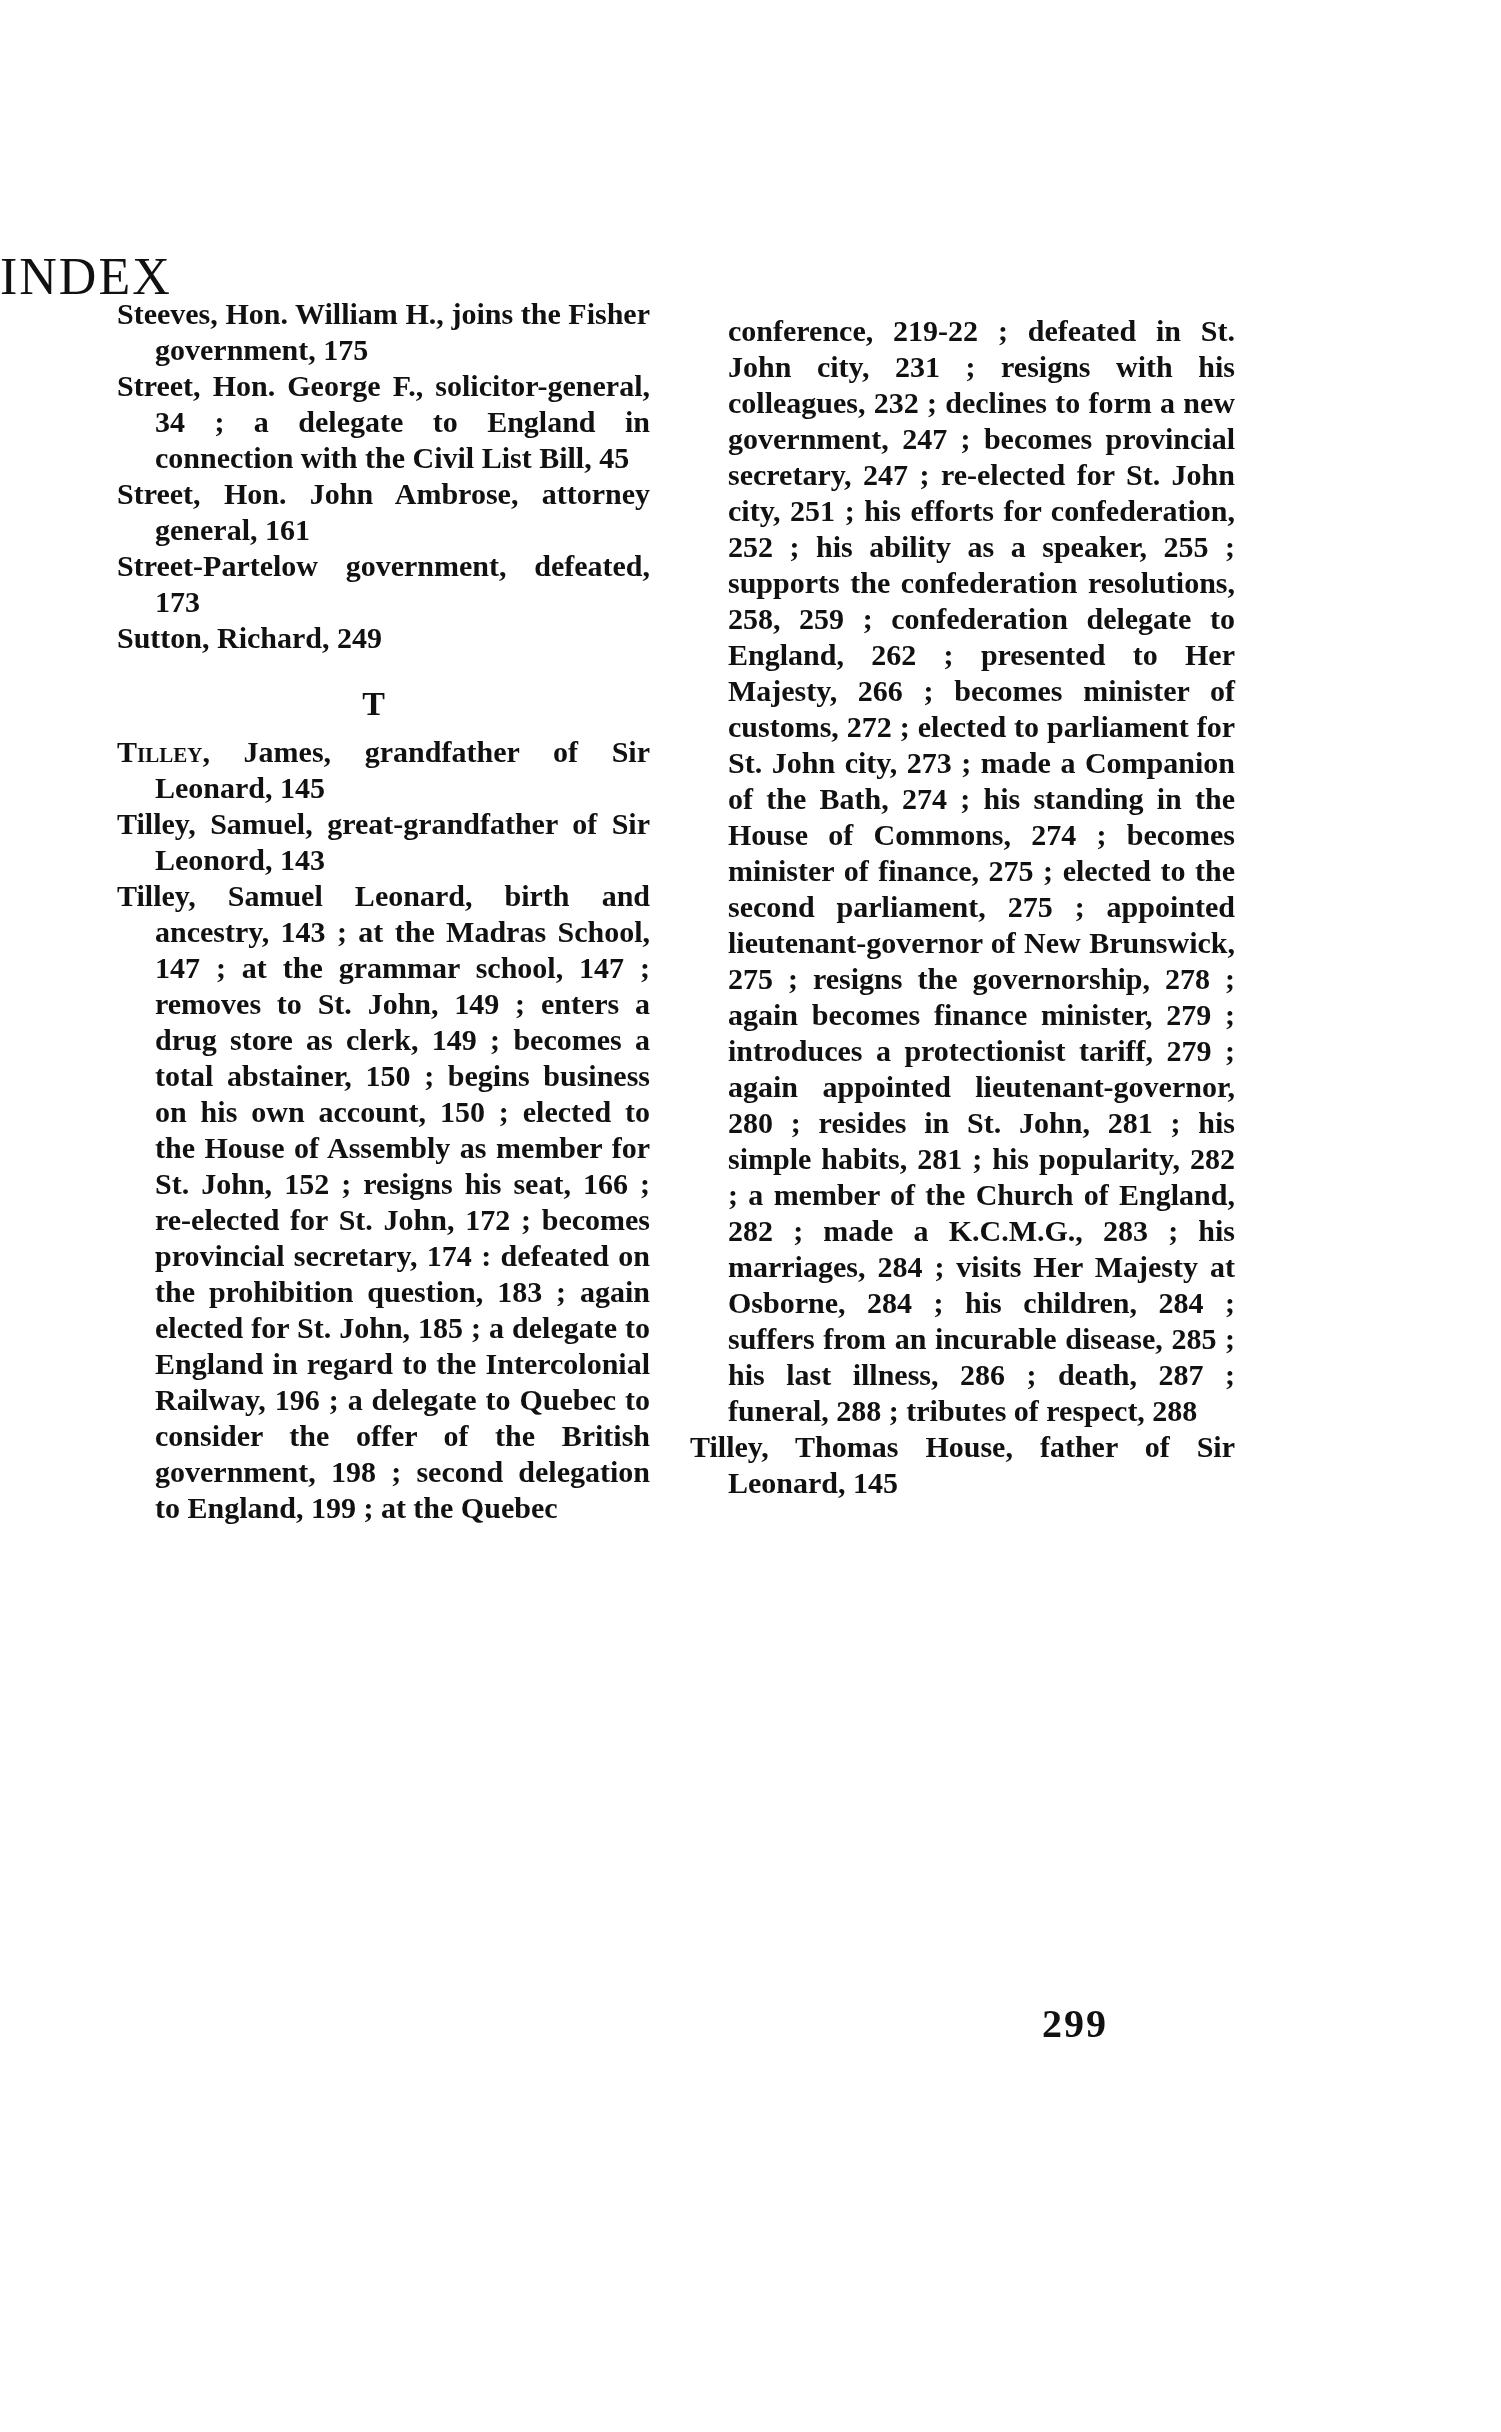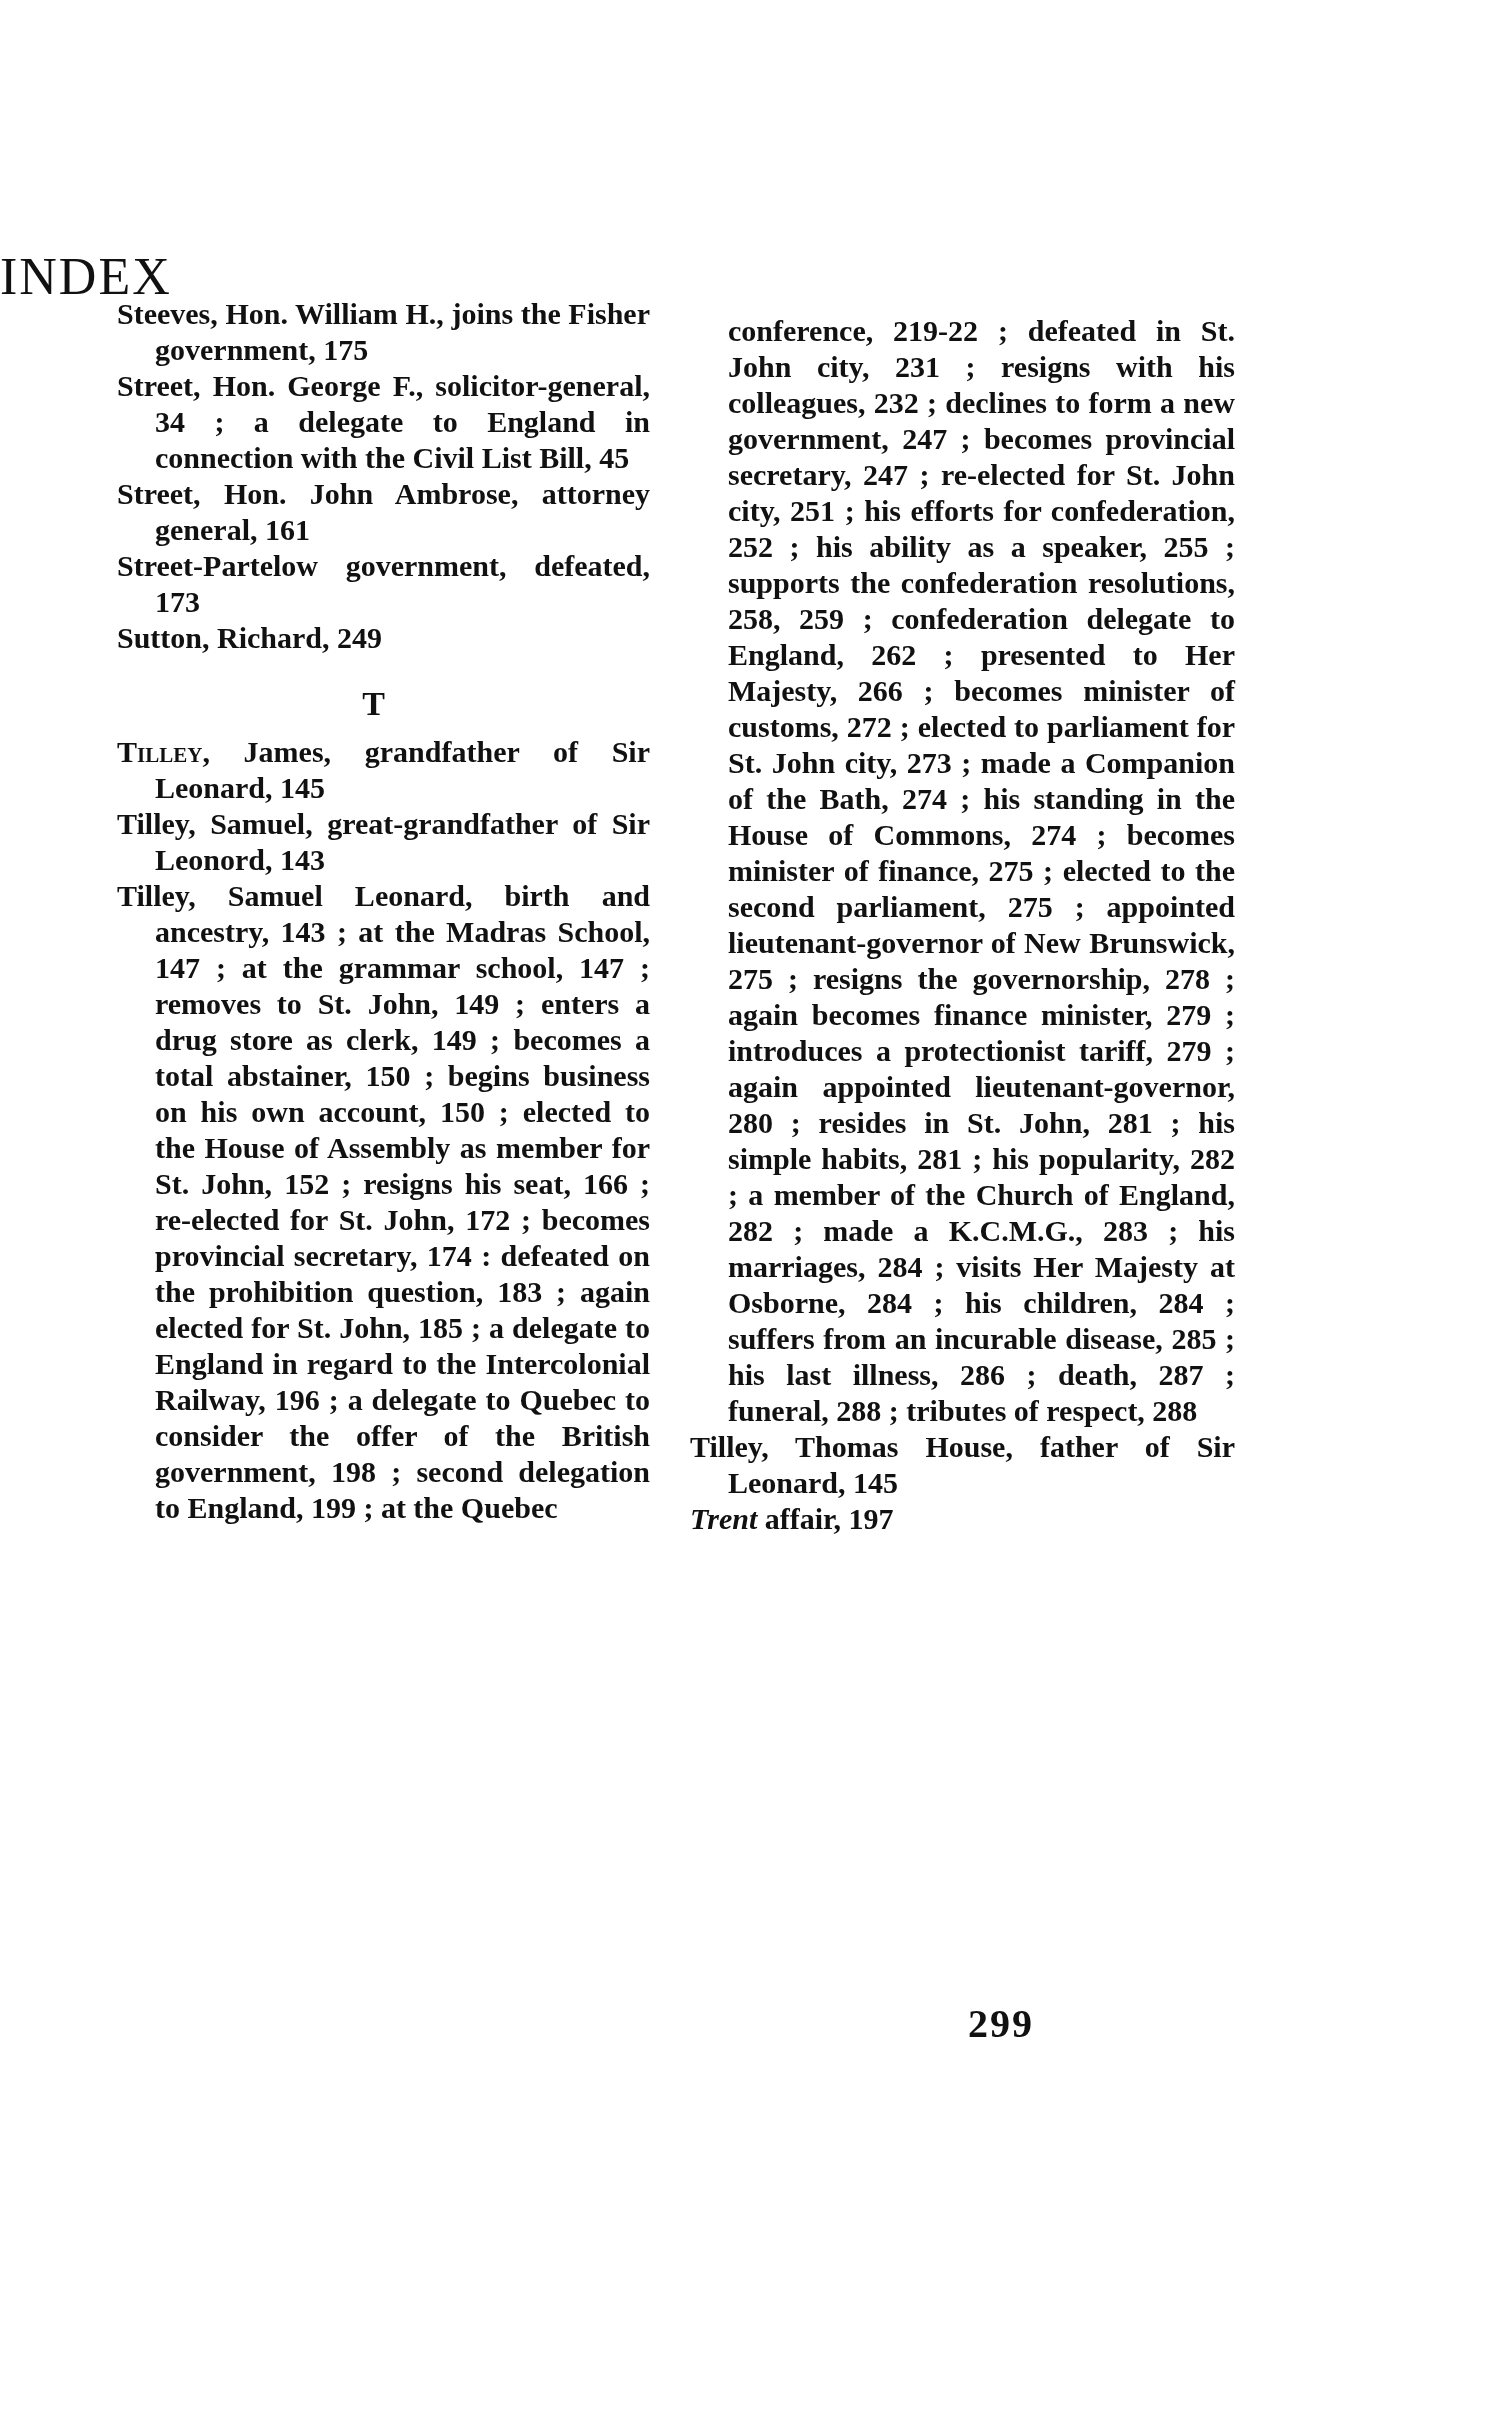--- a/index.html
+++ b/index.html
@@ -8,21 +8,21 @@
   .title { position: absolute; top: 212px; left: 0; width: 1360px; text-align: left;
            font-size: 52px; letter-spacing: 2px; font-weight: normal; }
   .col { position: absolute; top: 296px; font-size: 30px; line-height: 36px; font-weight: bold; }
   .col-left { left: 117px; width: 533px; }
   .col-right { left: 690px; width: 545px; margin-top: 17px; }
   .entry { text-align: justify; text-align-last: left; padding-left: 38px; text-indent: -38px; margin: 0; }
   .entry.cont { padding-left: 38px; text-indent: 0; }
   .letter-head { text-align: center; font-size: 34px; margin: 30px 0 12px 0; padding-right: 20px; }
   .sc { font-variant: small-caps; }
   .it { font-style: italic; }
-  .page-num { position: absolute; top: 2000px; left: 968px; width: 140px; text-align: left;
+  .page-num { position: absolute; top: 2000px; left: 968px; width: 140px; text-align: right;
               font-size: 40px; font-weight: bold; letter-spacing: 2px; }
 </style>
 </head>
 <body>
 
 <h1 class="title">INDEX</h1>
 
 <div class="col col-left">
   <p class="entry"><span>Steeves, Hon. William H.,</span><span> joins the Fisher government, 175</span></p>
   <p class="entry"><span>Street, Hon. George F.,</span><span> solicitor-general, 34 ; a delegate to England in connection with the Civil List Bill, 45</span></p>
@@ -33,16 +33,15 @@
   <div class="letter-head">T</div>
 
   <p class="entry"><span class="sc">Tilley</span><span>, James,</span><span> grandfather of Sir Leonard, 145</span></p>
   <p class="entry"><span>Tilley, Samuel,</span><span> great-grandfather of Sir Leonord, 143</span></p>
   <p class="entry"><span>Tilley, Samuel Leonard,</span><span> birth and ancestry, 143 ; at the Madras School, 147 ; at the grammar school, 147 ; removes to St. John, 149 ; enters a drug store as clerk, 149 ; becomes a total abstainer, 150 ; begins business on his own account, 150 ; elected to the House of Assembly as member for St. John, 152 ; resigns his seat, 166 ; re-elected for St. John, 172 ; becomes provincial secretary, 174 : defeated on the prohibition question, 183 ; again elected for St. John, 185 ; a delegate to England in regard to the Intercolonial Railway, 196 ; a delegate to Quebec to consider the offer of the British government, 198 ; second delegation to England, 199 ; at the Quebec</span></p>
 </div>
 
 <div class="col col-right">
   <p class="entry cont">conference, 219-22 ; defeated in St. John city, 231 ; resigns with his colleagues, 232 ; declines to form a new government, 247 ; becomes provincial secretary, 247 ; re-elected for St. John city, 251 ; his efforts for confederation, 252 ; his ability as a speaker, 255 ; supports the confederation resolutions, 258, 259 ; confederation delegate to England, 262 ; presented to Her Majesty, 266 ; becomes minister of customs, 272 ; elected to parliament for St. John city, 273 ; made a Companion of the Bath, 274 ; his standing in the House of Commons, 274 ; becomes minister of finance, 275 ; elected to the second parliament, 275 ; appointed lieutenant-governor of New Brunswick, 275 ; resigns the governorship, 278 ; again becomes finance minister, 279 ; introduces a protectionist tariff, 279 ; again appointed lieutenant-governor, 280 ; resides in St. John, 281 ; his simple habits, 281 ; his popularity, 282 ; a member of the Church of England, 282 ; made a K.C.M.G., 283 ; his marriages, 284 ; visits Her Majesty at Osborne, 284 ; his children, 284 ; suffers from an incurable disease, 285 ; his last illness, 286 ; death, 287 ; funeral, 288 ; tributes of respect, 288</p>
   <p class="entry"><span>Tilley, Thomas House,</span><span> father of Sir Leonard, 145</span></p>
-  <p class="entry"><span class="it">Trent</span><span> affair, 197</span></p>
 </div>
 
 <div class="page-num">299</div>
 
 </body></html>

